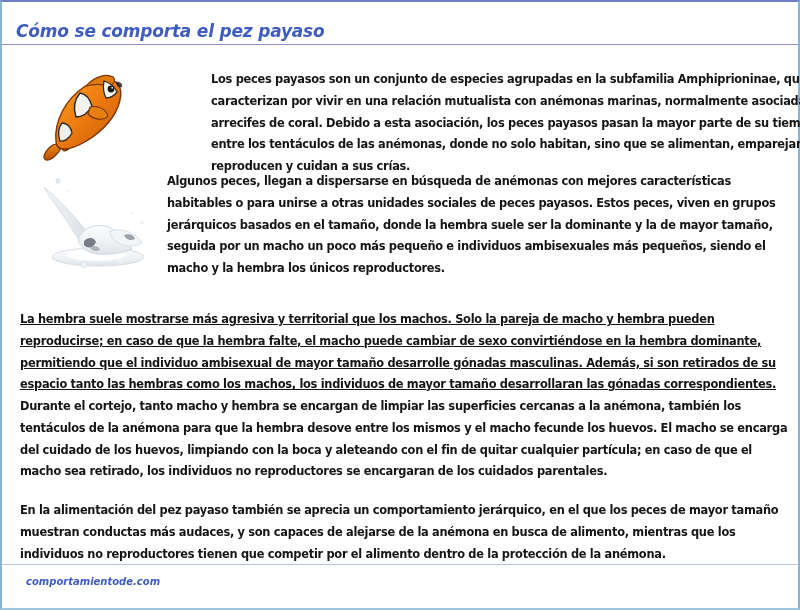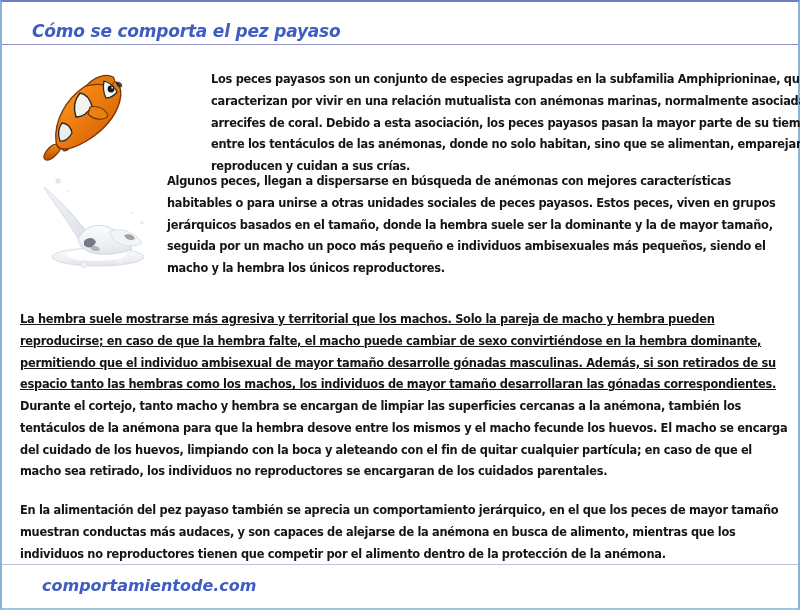--- a/index.html
+++ b/index.html
@@ -22,21 +22,21 @@
     background: #ffffff;
     border-top: 2px solid #6f7fc4;
     border-left: 2px solid #89b4d6;
     border-right: 2px solid #89b4d6;
     border-bottom: 2px solid #9fc4de;
   }
 
   
   #header {
     position: absolute;
-    left: 16px;
+    left: 0;
     top: 0;
     width: 728px;
     height: 42px;
     box-sizing: border-box;
   }
   #page-title {
     position: absolute;
     left: 14px;
     top: 8px;
     font-family: "DejaVu Sans", sans-serif;
@@ -123,27 +123,26 @@
     left: 0;
     top: 563px;
     width: 796px;
     height: 43px;
   }
   #site-link {
     position: absolute;
     left: 24px;
     top: 11px;
     font-family: "DejaVu Sans", sans-serif;
-    font-size: 16px;
+    font-size: 10px;
     font-weight: bold;
     font-style: italic;
     color: #3f5cc0;
     text-decoration: none;
     white-space: nowrap;
-    margin-left: 16px;
   }
 </style>
 </head>
 <body>
 
 <div id="page">
 
   <div id="header">
     <h1 id="page-title">Cómo se comporta el pez payaso</h1>
   </div>

